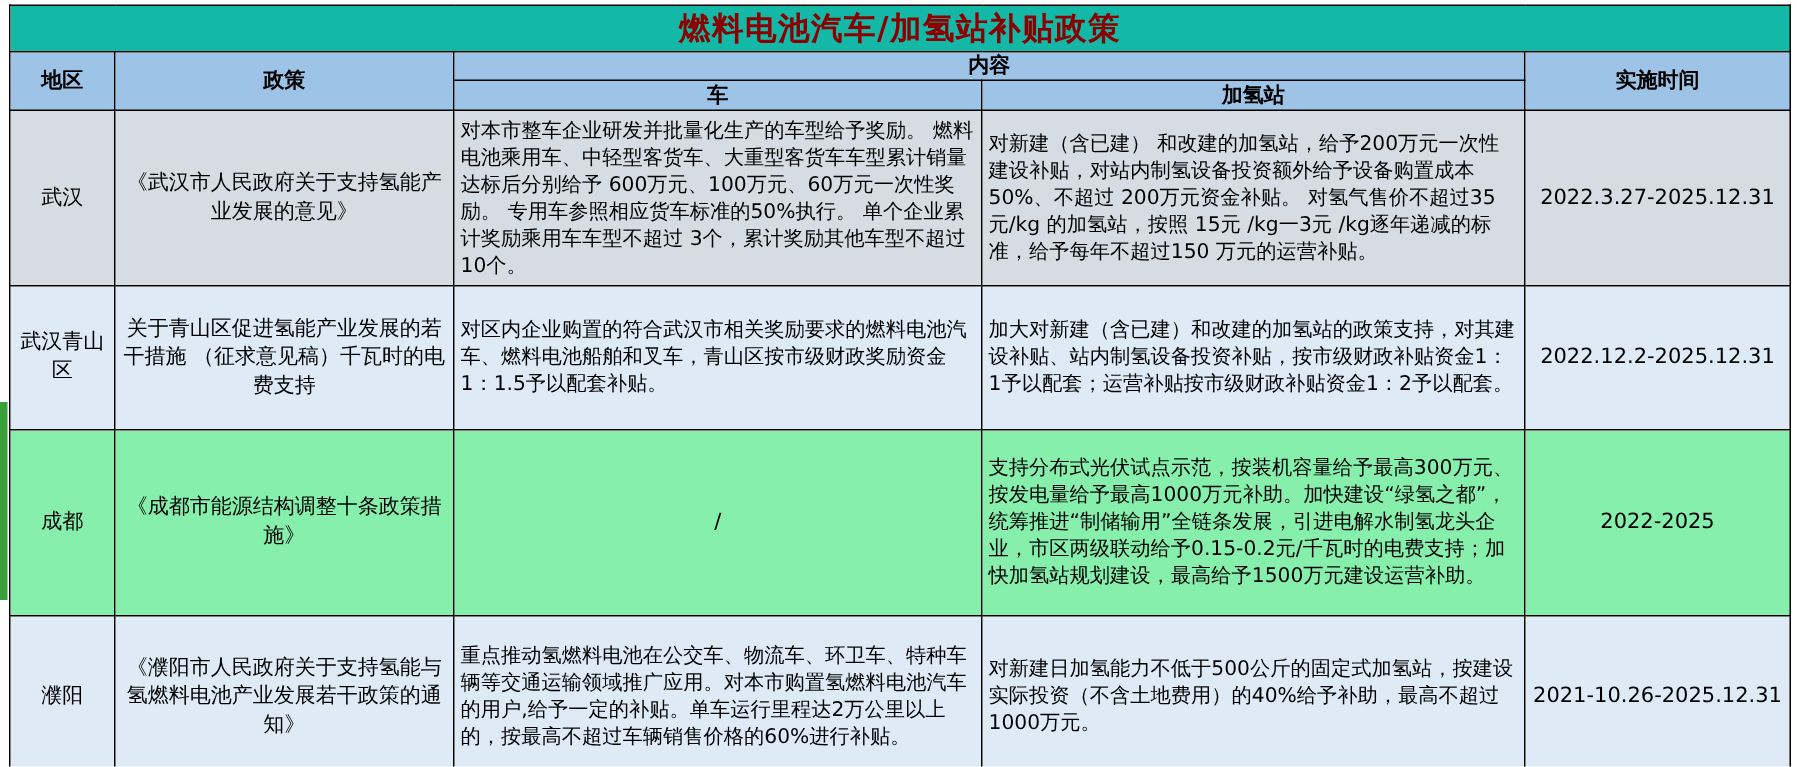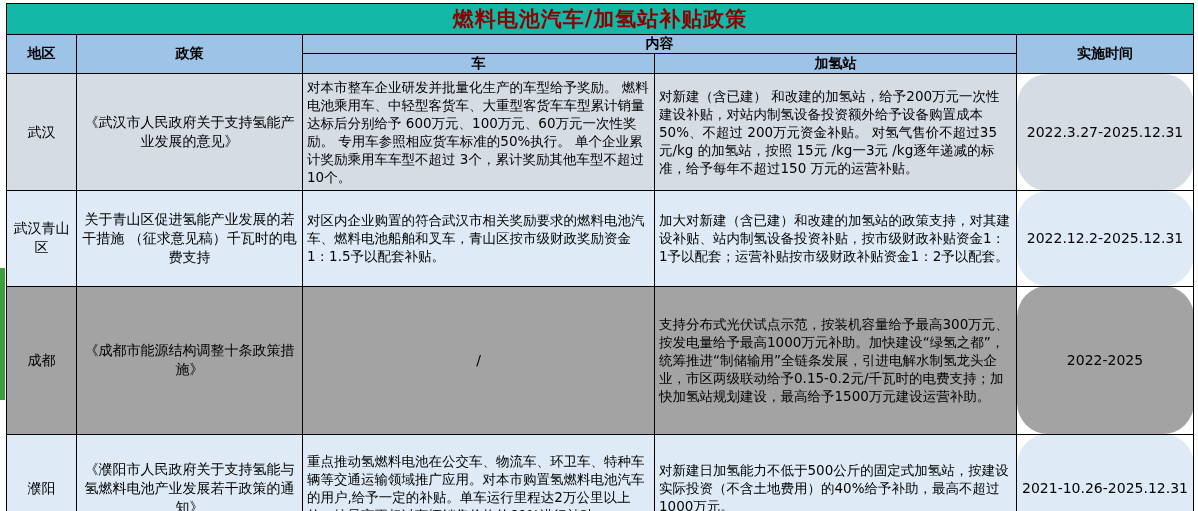--- a/index.html
+++ b/index.html
@@ -43,41 +43,41 @@
     vertical-align: middle;
     font-size: 14px;
     font-weight: bold;
     padding: 0 2px;
   }
   tr.head-a td { height: 18px; }
   tr.head-b td { height: 20px; }
   
   tr.r1 td { height: 117px; background: #D6DCE4; }
   tr.r2 td { height: 83px;  background: #DEEBF7; }
-  tr.r3 td { height: 148px; background: #a3a3a3; }
+  tr.r3 td { height: 124px; background: #86efac; }
   tr.r4 td { height: 108px; background: #DEEBF7; }
   td.c-region {
     text-align: center; vertical-align: middle;
     font-size: 14px; padding: 11px 2px; line-height: 1.35;
   }
   td.c-policy {
     text-align: center; vertical-align: middle;
     font-size: 14px; padding: 19px 4px; line-height: 1.35;
   }
   td.c-text {
     text-align: left; vertical-align: middle;
     font-size: 13.5px; padding: 1px 4px; line-height: 18px;
   }
   td.c-slash {
     text-align: center; vertical-align: middle;
     font-size: 14px;
   }
   td.c-time {
     text-align: center; vertical-align: middle;
-    font-size: 14px; padding: 1px 2px; border-radius: 31px;
+    font-size: 14px; padding: 1px 2px;
   }
   .green-marker {
     position: absolute;
     left: -6px;
     top: 265px;
     width: 5px;
     height: 132px;
     background: #3BA03B;
   }
 </style>

